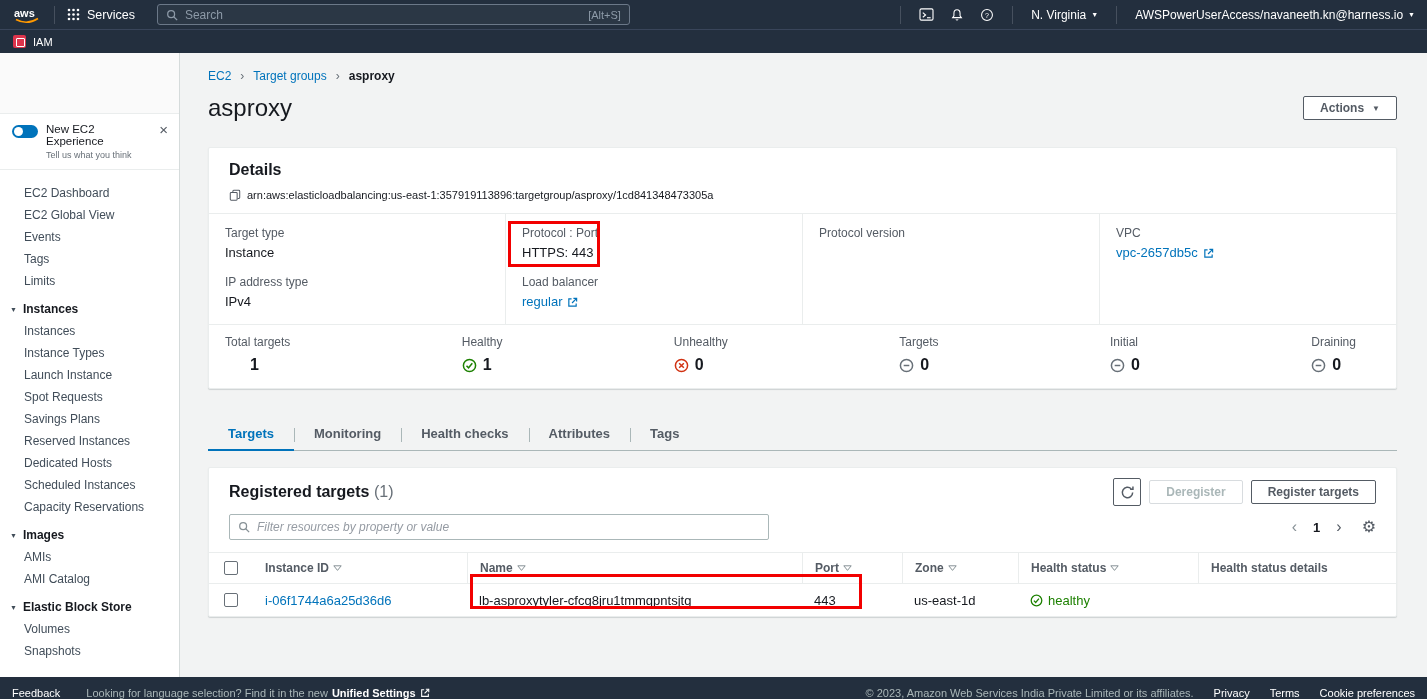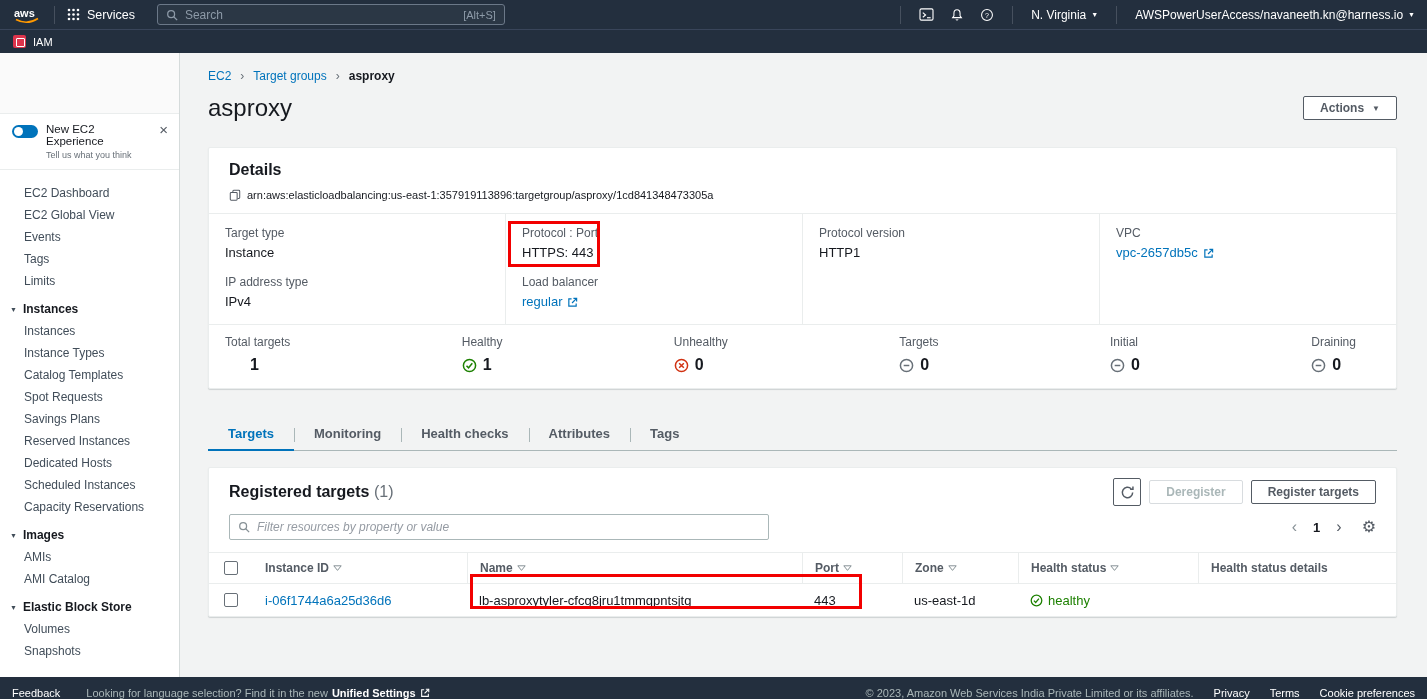--- a/index.html
+++ b/index.html
@@ -4,21 +4,21 @@
 <style>
   * { margin:0; padding:0; box-sizing:border-box; }
   body { font-family:"Liberation Sans","DejaVu Sans",sans-serif; }
   .page { position:relative; width:1427px; height:699px; background:#f2f3f3; overflow:hidden; }
 
   
   .topnav { height:29px; background:#232f3e; display:flex; align-items:center; padding:0 12px; color:#fff; }
   .tn-divider { width:1px; height:18px; background:#46505e; margin:0 12px; flex:none; }
   .logo { display:flex; align-items:center; cursor:pointer; }
   .services { display:flex; align-items:center; gap:7px; font-size:12.5px; cursor:pointer; }
-  .searchbox { margin-left:22px; width:348px; height:21px; border:1px solid #6b7888; border-radius:3px; display:flex; align-items:center; gap:7px; padding:4px 8px; background:rgba(255,255,255,0.04); }
+  .searchbox { margin-left:22px; width:473px; height:21px; border:1px solid #6b7888; border-radius:3px; display:flex; align-items:center; gap:7px; padding:4px 8px; background:rgba(255,255,255,0.04); }
   .searchbox input { flex:1; background:transparent; border:none; outline:none; color:#d5dbdb; font-size:12px; font-family:inherit; }
   .searchbox input::placeholder { color:#8d9aa8; }
   .shortcut { font-size:11px; color:#8d9aa8; }
   .topnav-right { margin-left:auto; display:flex; align-items:center; gap:16px; font-size:12px; }
   .icon-btn { display:flex; align-items:center; cursor:pointer; }
   .region, .account { display:flex; align-items:center; gap:5px; cursor:pointer; white-space:nowrap; }
   .caret-sm { font-size:7px; color:#fff; }
 
   
   .favbar { height:24px; background:#232f3e; border-top:1px solid #39455a; display:flex; align-items:center; gap:7px; padding:0 13px; color:#fff; font-size:11px; }
@@ -218,21 +218,21 @@
         <div class="side-link">EC2 Global View</div>
         <div class="side-link">Events</div>
         <div class="side-link">Tags</div>
         <div class="side-link">Limits</div>
         <div class="side-header">
             <span class="side-caret">▼</span>
             <span>Instances</span>
           </div>
         <div class="side-link">Instances</div>
         <div class="side-link">Instance Types</div>
-        <div class="side-link">Catalog Templates</div>
+        <div class="side-link">Launch Instance</div>
         <div class="side-link">Spot Requests</div>
         <div class="side-link">Savings Plans</div>
         <div class="side-link">Reserved Instances</div>
         <div class="side-link">Dedicated Hosts</div>
         <div class="side-link">Scheduled Instances</div>
         <div class="side-link">Capacity Reservations</div>
         <div class="side-header">
             <span class="side-caret">▼</span>
             <span>Images</span>
           </div>
@@ -302,21 +302,20 @@
                     <path d="M5 2 H2 V10 H10 V7" fill="none" stroke="#0073bb" stroke-width="1.3"></path>
                     <path d="M7 1.5 H10.5 V5" fill="none" stroke="#0073bb" stroke-width="1.3"></path>
                     <path d="M10.5 1.5 L5.5 6.5" stroke="#0073bb" stroke-width="1.3"></path>
                   </svg>
               </div>
             </div>
           </div>
           <div class="dgrid-col">
             <div class="dfield">
               <div class="dlabel">Protocol version</div>
-              <div class="dvalue">HTTP1</div>
             </div>
           </div>
           <div class="dgrid-col">
             <div class="dfield">
               <div class="dlabel">VPC</div>
               <div class="dvalue">
                 <span class="link">vpc-2657db5c</span>
                 <svg width="11" height="11" viewBox="0 0 12 12">
                     <path d="M5 2 H2 V10 H10 V7" fill="none" stroke="#0073bb" stroke-width="1.3"></path>
                     <path d="M7 1.5 H10.5 V5" fill="none" stroke="#0073bb" stroke-width="1.3"></path>

